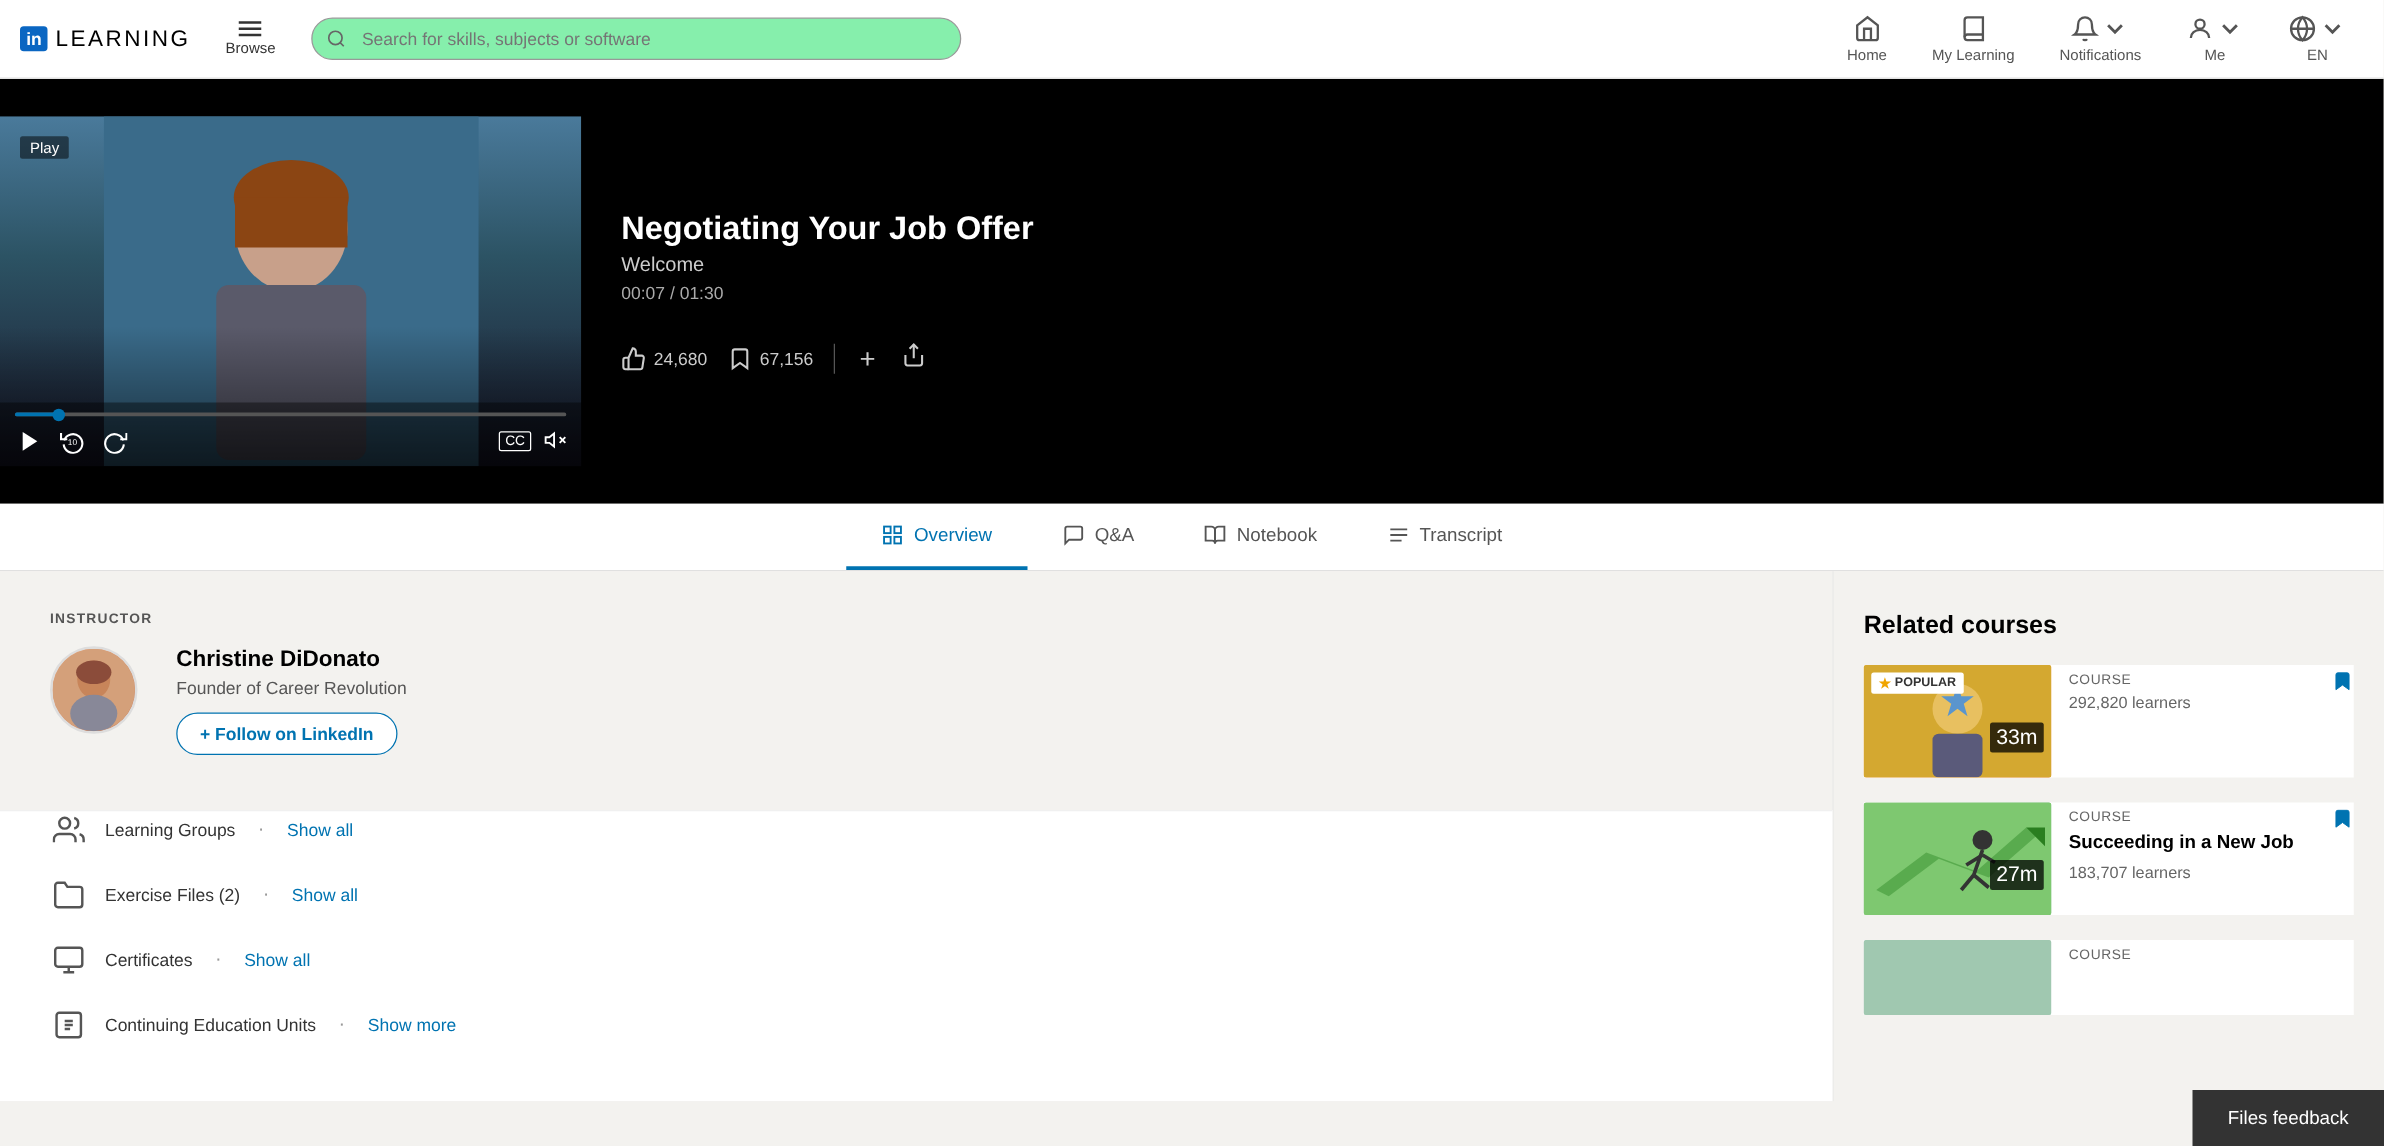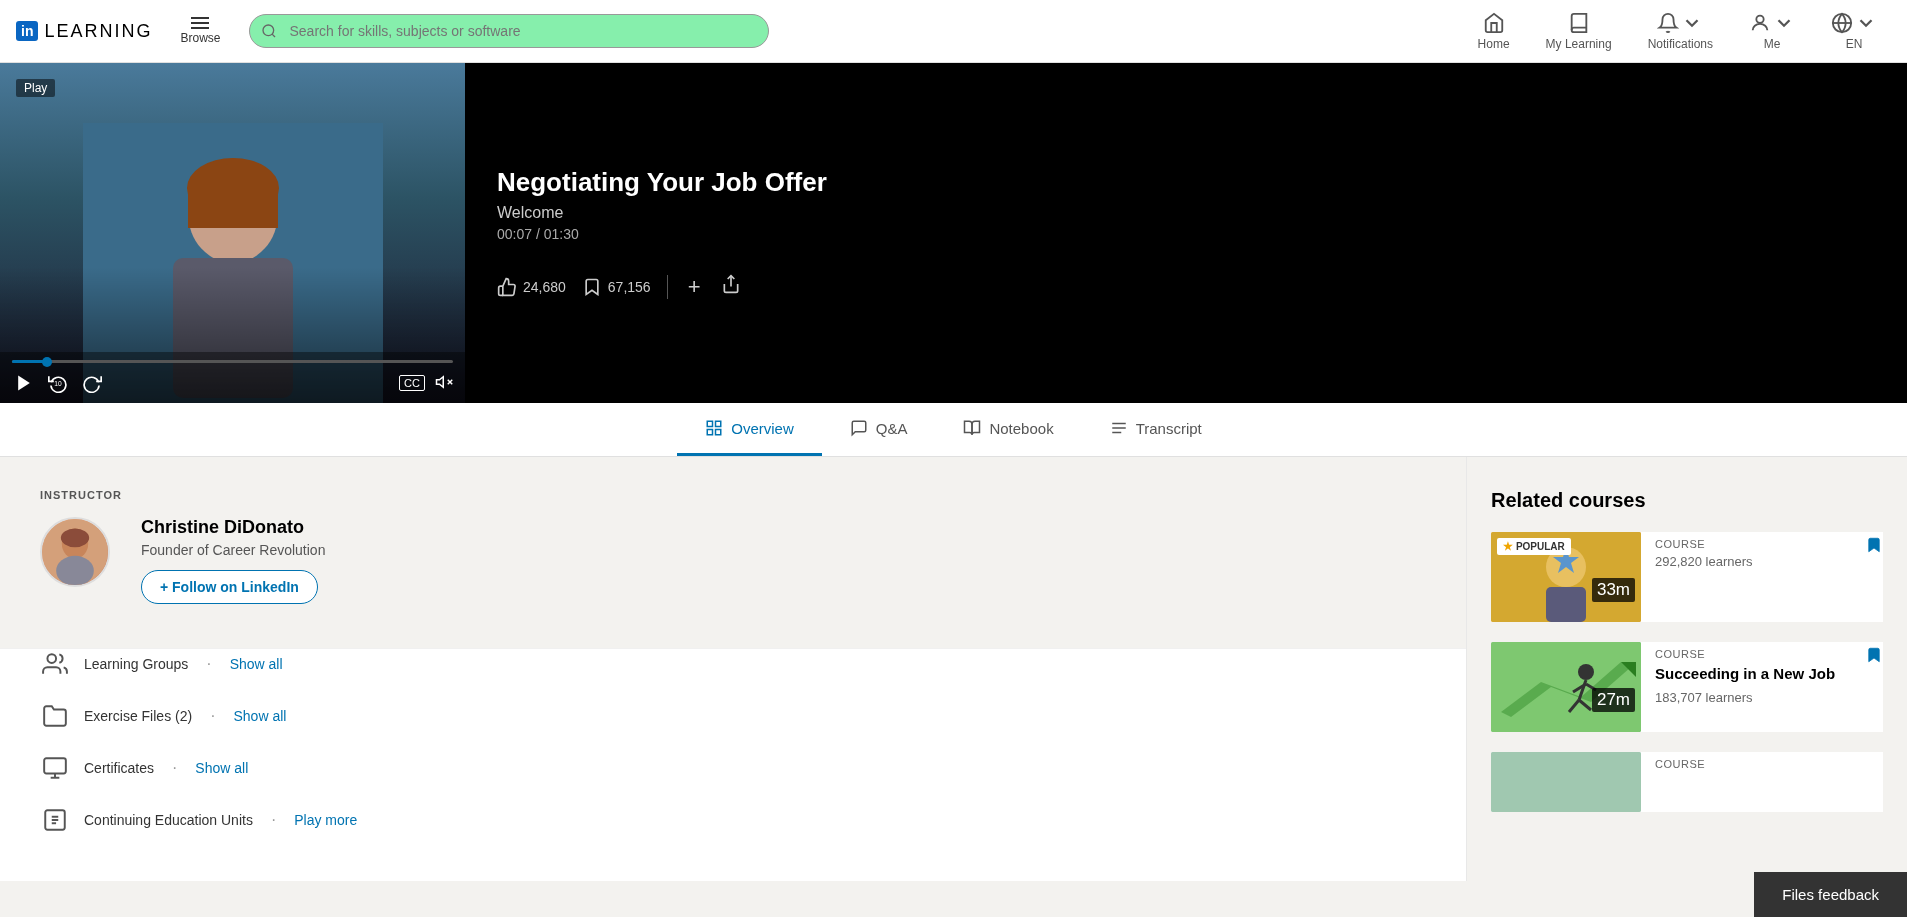--- a/index.html
+++ b/index.html
@@ -21,21 +21,21 @@
     .search-bar input { width: 100%; border: 1px solid #999; border-radius: 20px; padding: 8px 16px 8px 40px; font-size: 14px; background: #86efac; outline: none; }
     .search-bar-wrap { position: relative; }
     .search-bar-wrap .search-icon-svg { position: absolute; left: 12px; top: 50%; transform: translateY(-50%); color: #666; }
     .header-right { display: flex; align-items: center; gap: 8px; margin-left: auto; }
     .nav-item { display: flex; flex-direction: column; align-items: center; gap: 3px; cursor: pointer; padding: 8px 14px; color: #555; font-size: 12px; text-decoration: none; border: none; background: none; }
     .nav-item svg { width: 22px; height: 22px; }
     .nav-item-label { font-size: 12px; color: #555; white-space: nowrap; }
     .nav-item-with-arrow { display: flex; align-items: flex-end; gap: 2px; }
 
     
-    .video-section { background: #000; display: flex; min-height: 340px; }
+    .video-section { background: #000; display: flex; min-height: 340px; align-items: center; }
     .video-player { width: 465px; min-width: 465px; position: relative; background: #1a1a2e; overflow: hidden; }
     .video-overlay { position: absolute; inset: 0; background: linear-gradient(to bottom, transparent 60%, rgba(0,0,0,0.6)); }
     .play-label { position: absolute; top: 16px; left: 16px; background: rgba(0,0,0,0.5); color: #fff; font-size: 12px; padding: 2px 8px; border-radius: 2px; }
     .video-controls { position: absolute; bottom: 0; left: 0; right: 0; padding: 8px 12px; background: rgba(0,0,0,0.4); }
     .progress-bar-wrap { margin-bottom: 8px; }
     .progress-bar { height: 3px; background: #555; border-radius: 2px; position: relative; }
     .progress-fill { width: 8%; height: 100%; background: #0073b1; border-radius: 2px; }
     .progress-dot { position: absolute; left: 8%; top: 50%; transform: translate(-50%,-50%); width: 10px; height: 10px; background: #0073b1; border-radius: 50%; }
     .controls-row { display: flex; align-items: center; gap: 10px; }
     .ctrl-btn { background: none; border: none; cursor: pointer; color: #fff; font-size: 18px; display: flex; align-items: center; padding: 2px; }
@@ -372,21 +372,21 @@
         <div class="related-icon">
           <svg width="26" height="26" viewBox="0 0 24 24" fill="none" stroke="#555" stroke-width="1.8">
               <rect x="3" y="3" width="18" height="18" rx="2"></rect>
               <path d="M9 9h6"></path>
               <path d="M9 12h6"></path>
               <path d="M9 15h4"></path>
             </svg>
         </div>
         <span class="related-text">Continuing Education Units</span>
         <span style="margin: 0 4px; color:#999">·</span>
-        <a class="related-link" href="#">Play more</a>
+        <a class="related-link" href="#">Show more</a>
       </div>
 
     </div>
 
   </div>
 
   <div class="right-panel">
     <div class="related-courses-title">Related courses</div>
 
     <div class="course-card">

